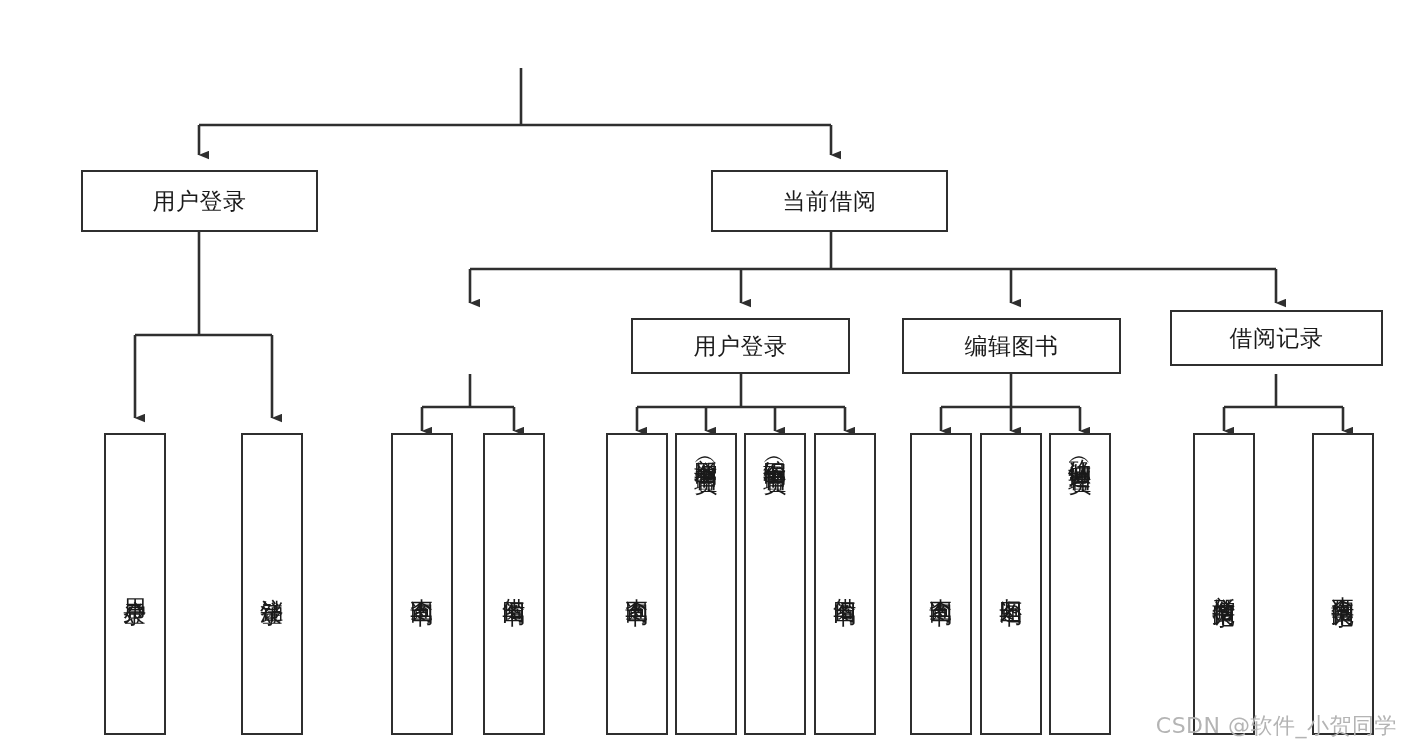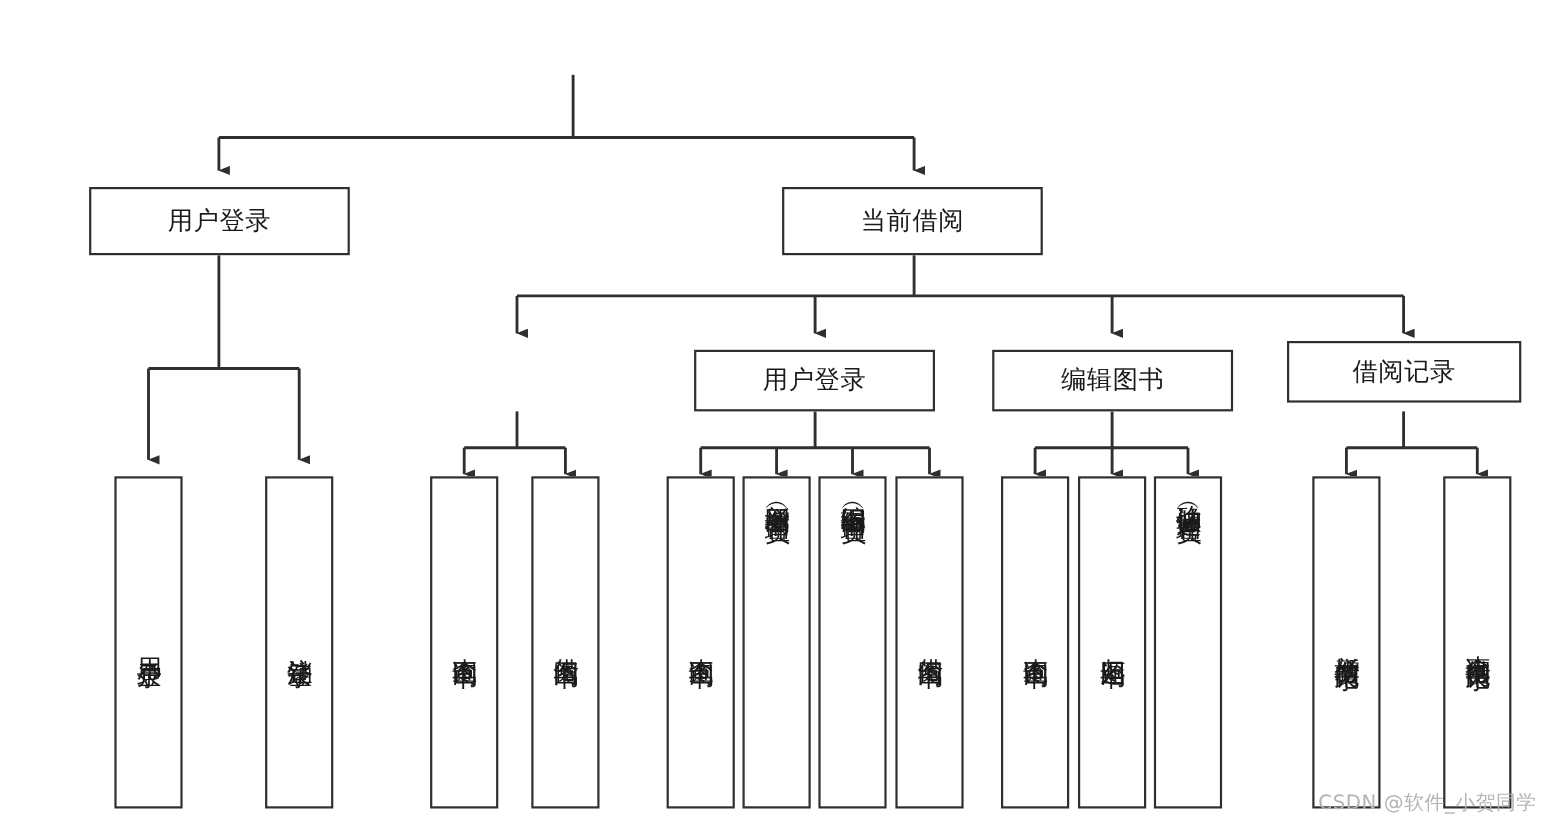--- a/index.html
+++ b/index.html
@@ -58,21 +58,21 @@
     max-height: 100%;
     white-space: normal;
   }
   .node.vertical.topalign {
     align-items: flex-start;
   }
   #watermark {
     position: absolute;
     right: 8px;
     bottom: 6px;
-    font-size: 18px;
+    font-size: 22px;
     color: #b4b4b4;
     letter-spacing: 0.5px;
     white-space: nowrap;
     pointer-events: none;
   }
 </style>
 </head>
 <body>
 
 <div id="diagram-root">

